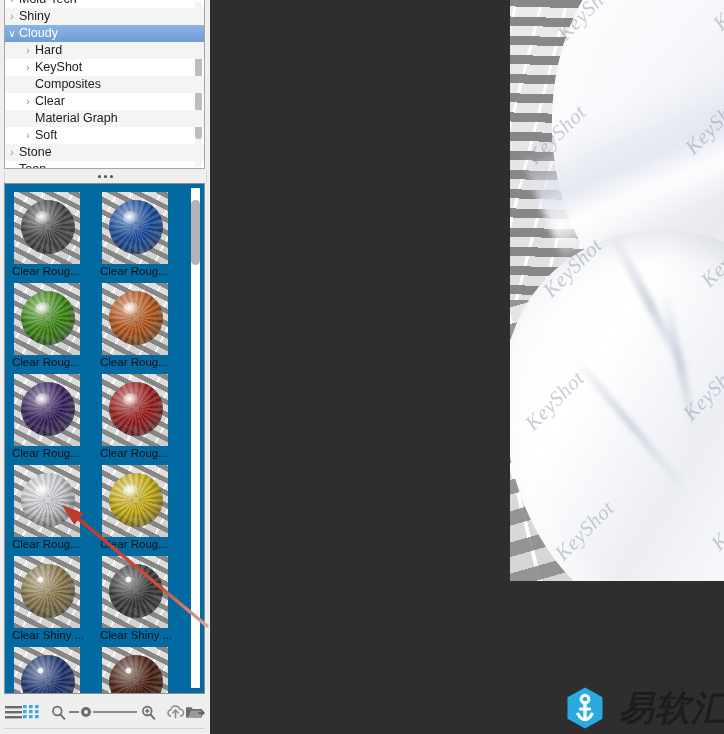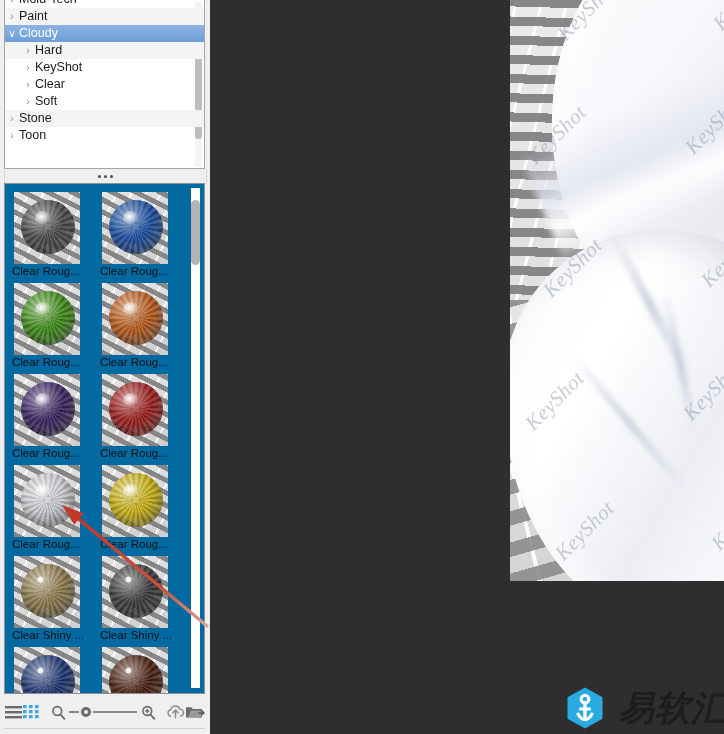--- a/index.html
+++ b/index.html
@@ -198,37 +198,45 @@
   <div id="tree-panel">
     <div id="tree-scroll-track"></div>
     <div id="tree-scroll"></div>
     <div id="tree-rows" style="margin-top: -9px;">
         <div class="tree-row">
           <span class="tw" style="margin-left: 0px;">›</span>
           <span class="tlabel">Mold-Tech</span>
         </div>
         <div class="tree-row alt">
           <span class="tw" style="margin-left: 0px;">›</span>
-          <span class="tlabel">Paint</span>
+          <span class="tlabel">Shiny</span>
         </div>
         <div class="tree-row sel">
           <span class="tw" style="margin-left: 0px;">∨</span>
           <span class="tlabel">Cloudy</span>
         </div>
         <div class="tree-row alt">
           <span class="tw" style="margin-left: 16px;">›</span>
           <span class="tlabel">Hard</span>
         </div>
         <div class="tree-row">
           <span class="tw" style="margin-left: 16px;">›</span>
           <span class="tlabel">KeyShot</span>
         </div>
+        <div class="tree-row alt">
+          <span class="tw" style="margin-left: 16px;"></span>
+          <span class="tlabel">Composites</span>
+        </div>
         <div class="tree-row">
           <span class="tw" style="margin-left: 16px;">›</span>
           <span class="tlabel">Clear</span>
+        </div>
+        <div class="tree-row alt">
+          <span class="tw" style="margin-left: 16px;"></span>
+          <span class="tlabel">Material Graph</span>
         </div>
         <div class="tree-row">
           <span class="tw" style="margin-left: 16px;">›</span>
           <span class="tlabel">Soft</span>
         </div>
         <div class="tree-row alt">
           <span class="tw" style="margin-left: 0px;">›</span>
           <span class="tlabel">Stone</span>
         </div>
         <div class="tree-row">

